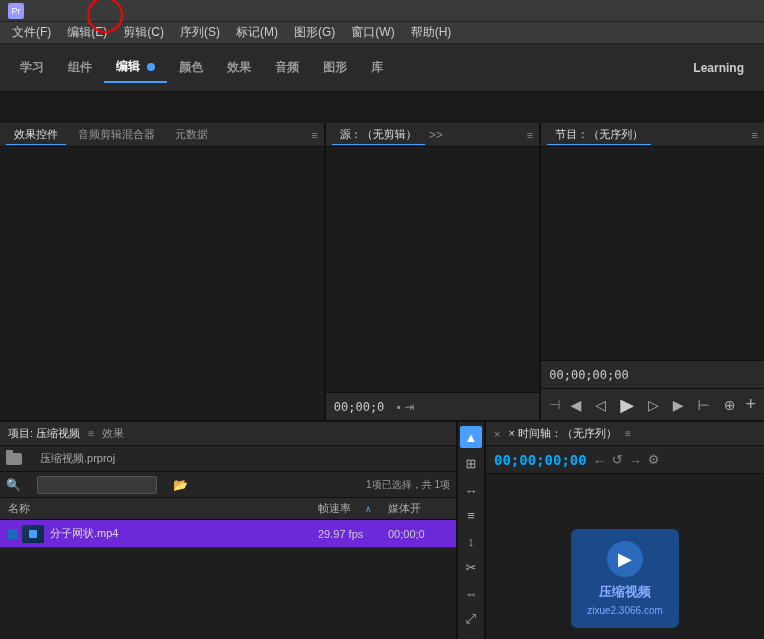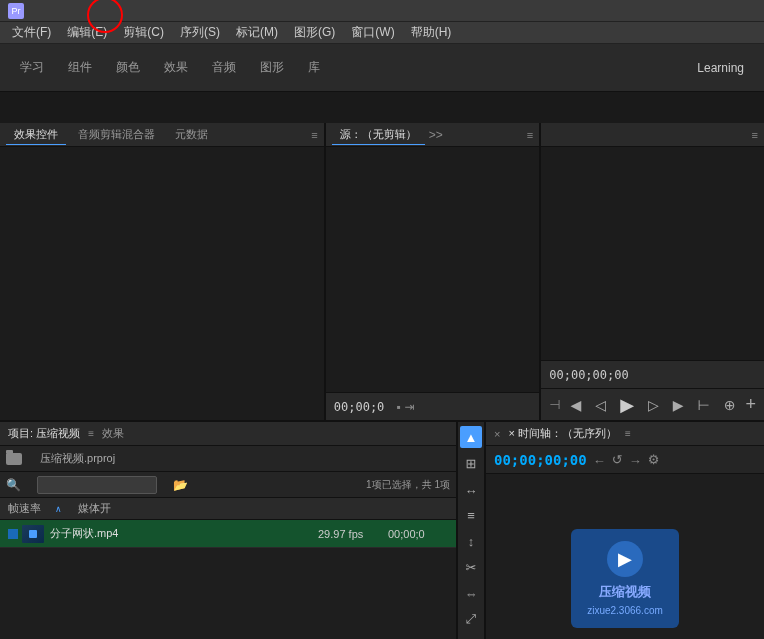--- a/index.html
+++ b/index.html
@@ -57,20 +57,21 @@
 
     
     #workspace-bar {
       background: #2a2a2a;
       height: 48px;
       display: flex;
       align-items: center;
       padding: 0 8px;
       border-bottom: 1px solid #111;
       position: relative;
+      font-weight: bold;
     }
     .workspace-tab {
       padding: 6px 12px;
       font-size: 12px;
       color: #999;
       cursor: pointer;
       white-space: nowrap;
       position: relative;
     }
     .workspace-tab.active {
@@ -350,21 +351,21 @@
     .list-col.media { width: 60px; }
     .sort-arrow { color: #4a9eff; font-size: 9px; }
 
     .project-list-item {
       height: 28px;
       display: flex;
       align-items: center;
       padding: 13px 8px;
       border-bottom: 1px solid #2a2a2a;
       cursor: pointer;
-      background: #14532d;
+      background: #6d28d9;
     }
     .item-thumb {
       width: 22px;
       height: 18px;
       background: linear-gradient(135deg, #1a3a5a, #0a2a4a);
       border-radius: 1px;
       margin-right: 6px;
       display: flex;
       align-items: center;
       justify-content: center;
@@ -478,20 +479,24 @@
   <span class="menu-item">序列(S)</span>
   <span class="menu-item">标记(M)</span>
   <span class="menu-item">图形(G)</span>
   <span class="menu-item">窗口(W)</span>
   <span class="menu-item">帮助(H)</span>
 </div>
 
 <div id="workspace-bar" style="position:relative;">
   <span class="workspace-tab">学习</span>
   <span class="workspace-tab">组件</span>
+  <span class="workspace-tab active">
+    <span>编辑</span>
+    <span class="tab-icon"></span>
+  </span>
   <span class="workspace-tab">颜色</span>
   <span class="workspace-tab">效果</span>
   <span class="workspace-tab">音频</span>
   <span class="workspace-tab">图形</span>
   <span class="workspace-tab">库</span>
   <span class="learning-tab workspace-tab">Learning</span>
 
   <div class="red-circle" style="width:36px;height:36px;top:-47px;left:87px;"></div>
 </div>
 
@@ -521,20 +526,21 @@
       <div class="monitor-content"></div>
       <div class="monitor-controls">
         <span class="timecode">00;00;0</span>
         <span style="color:#888;font-size:12px;">▪</span>
         <span style="color:#888;font-size:12px;">⇥</span>
       </div>
     </div>
 
     <div id="program-monitor">
       <div class="panel-tab-bar">
+        <span class="panel-tab active">节目：（无序列）</span>
         <span class="panel-expand">≡</span>
       </div>
       <div class="monitor-content"></div>
       <div class="monitor-controls">
         <span class="timecode">00;00;00;00</span>
       </div>
 
       <div class="transport-bar">
         <span style="color:#888;font-size:12px;position:absolute;left:8px;"></span>
 
@@ -568,20 +574,21 @@
       </div>
 
       <div class="project-toolbar">
         <span style="font-size:12px;color:#888;">🔍</span>
         <input class="search-box" type="text" style="">
         <span style="font-size:12px;color:#888;">📂</span>
         <span class="selection-count">1项已选择，共 1项</span>
       </div>
 
       <div class="project-list-header">
+        <span class="list-col name">名称</span>
         <span class="list-col fps">
           <span>帧速率</span>
           <span class="sort-arrow">∧</span>
         </span>
         <span class="list-col media">媒体开</span>
       </div>
 
       <div class="project-list-item">
         <div class="item-blue-sq"></div>
         <div class="item-thumb">

